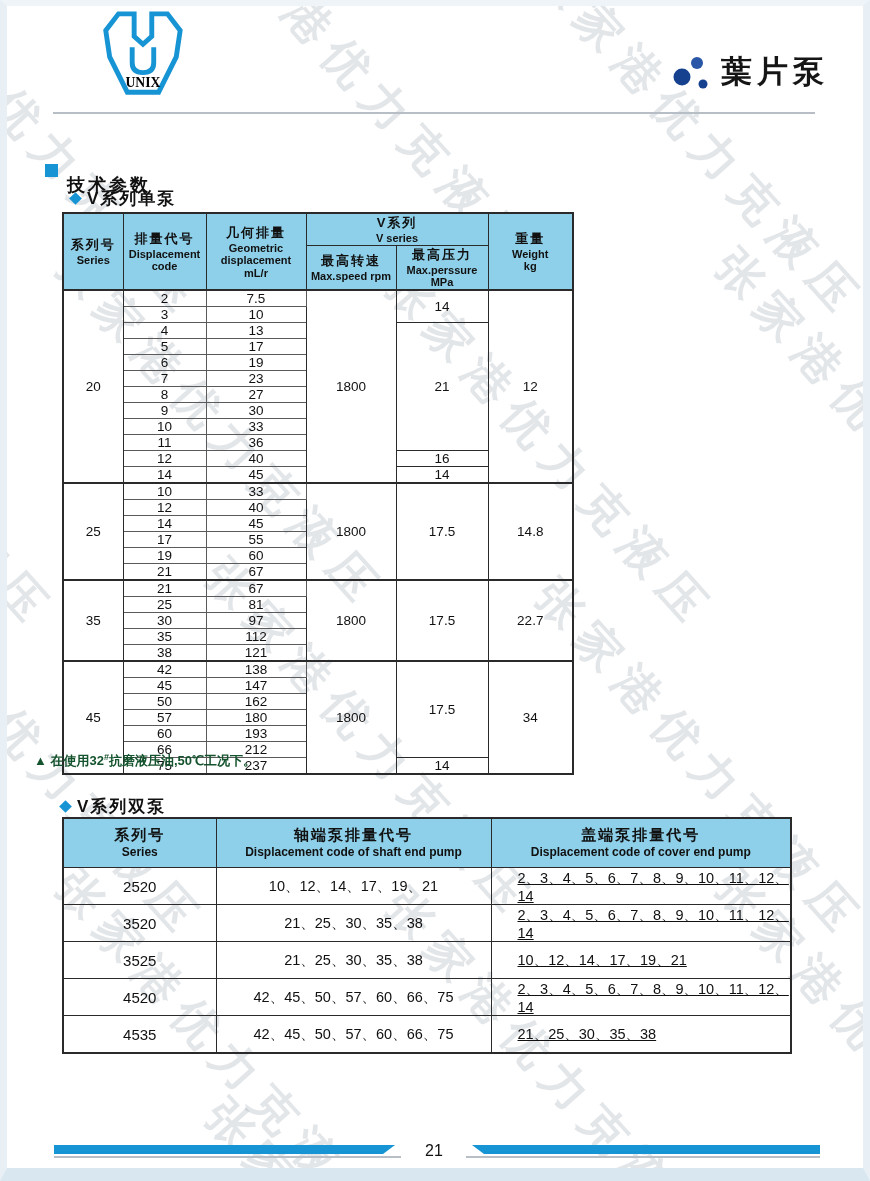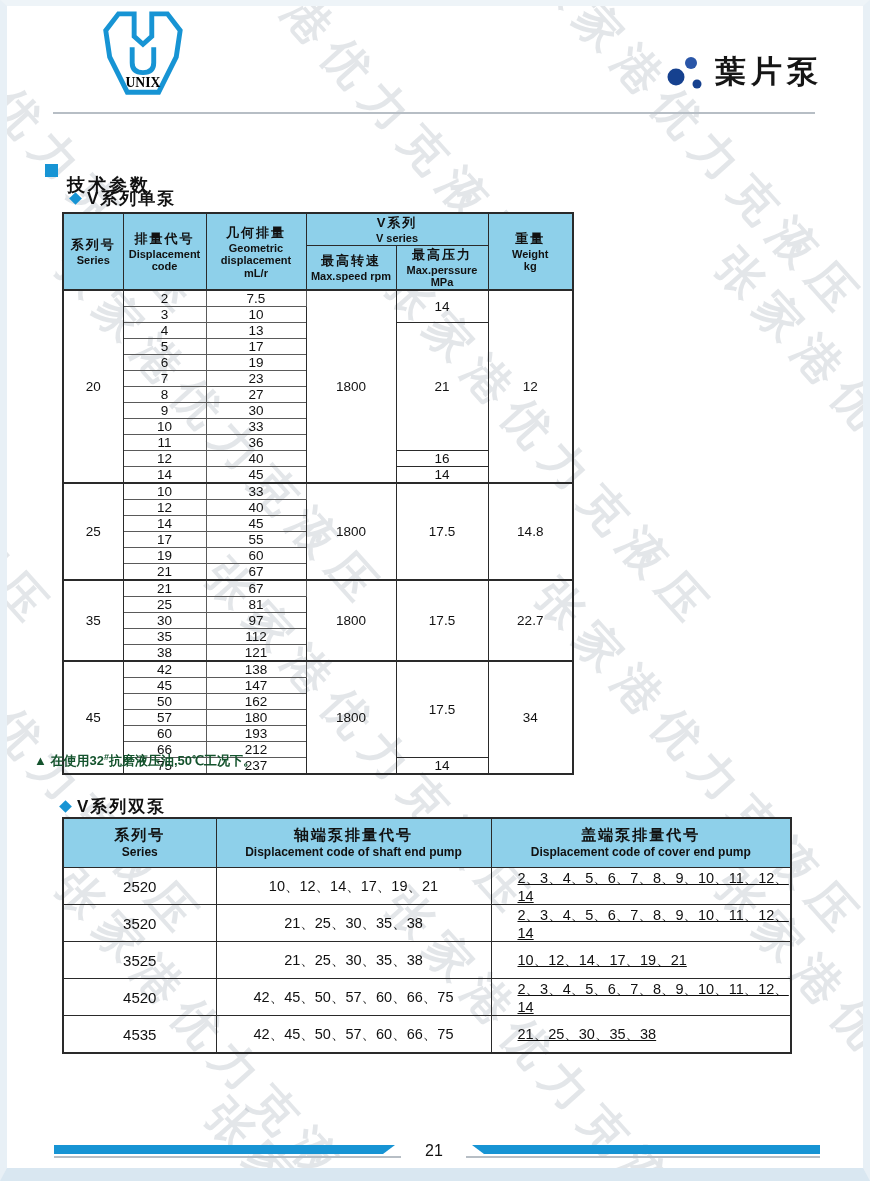--- a/index.html
+++ b/index.html
@@ -19,21 +19,21 @@
     transform:rotate(48deg); transform-origin:left top;
   }
   .content { position:absolute; inset:0; z-index:1; }
   
   .logo { position:absolute; left:80px; top:2px; }
   .brand-row { position:absolute; left:46px; top:93px; width:762px; display:flex; align-items:center; }
   .bar-short { width:46px; height:8px; background:#1794d4; margin-right:6px; flex:0 0 auto; }
   .brand-text { font-size:16px; font-weight:bold; color:#111; letter-spacing:2px; margin-right:6px; flex:0 0 auto; }
   .bar-long { flex:1 1 auto; height:8px; background:#1794d4; }
   .header-grayline { position:absolute; left:46px; top:106px; width:762px; height:2px; background:#b7bec5; }
-  .title-block { position:absolute; top:47px; right:40px; display:flex; align-items:flex-start; gap:8px; }
+  .title-block { position:absolute; top:47px; right:34px; display:flex; align-items:flex-start; gap:8px; }
   .title-text { font-size:31px; font-weight:bold; color:#151515; letter-spacing:5px; line-height:1.2; }
   
   .sec-tech { position:absolute; left:38px; top:138px; display:flex; align-items:center; gap:9px; }
   .sec-square { width:13px; height:13px; background:#1794d4; }
   .sec-tech-label { font-size:18px; font-weight:bold; color:#111; letter-spacing:3px;margin-top:29px; }
   .sub-sec { position:absolute; display:flex; align-items:center; gap:7px; }
   .sub-sec-single { left:64px; top:181px; }
   .sub-sec-double { left:54px; top:789px; }
   .sec-diamond { width:9px; height:9px; background:#1794d4; transform:rotate(45deg); }
   .sub-sec-label { font-size:17px; font-weight:bold; color:#111; letter-spacing:2px; }

